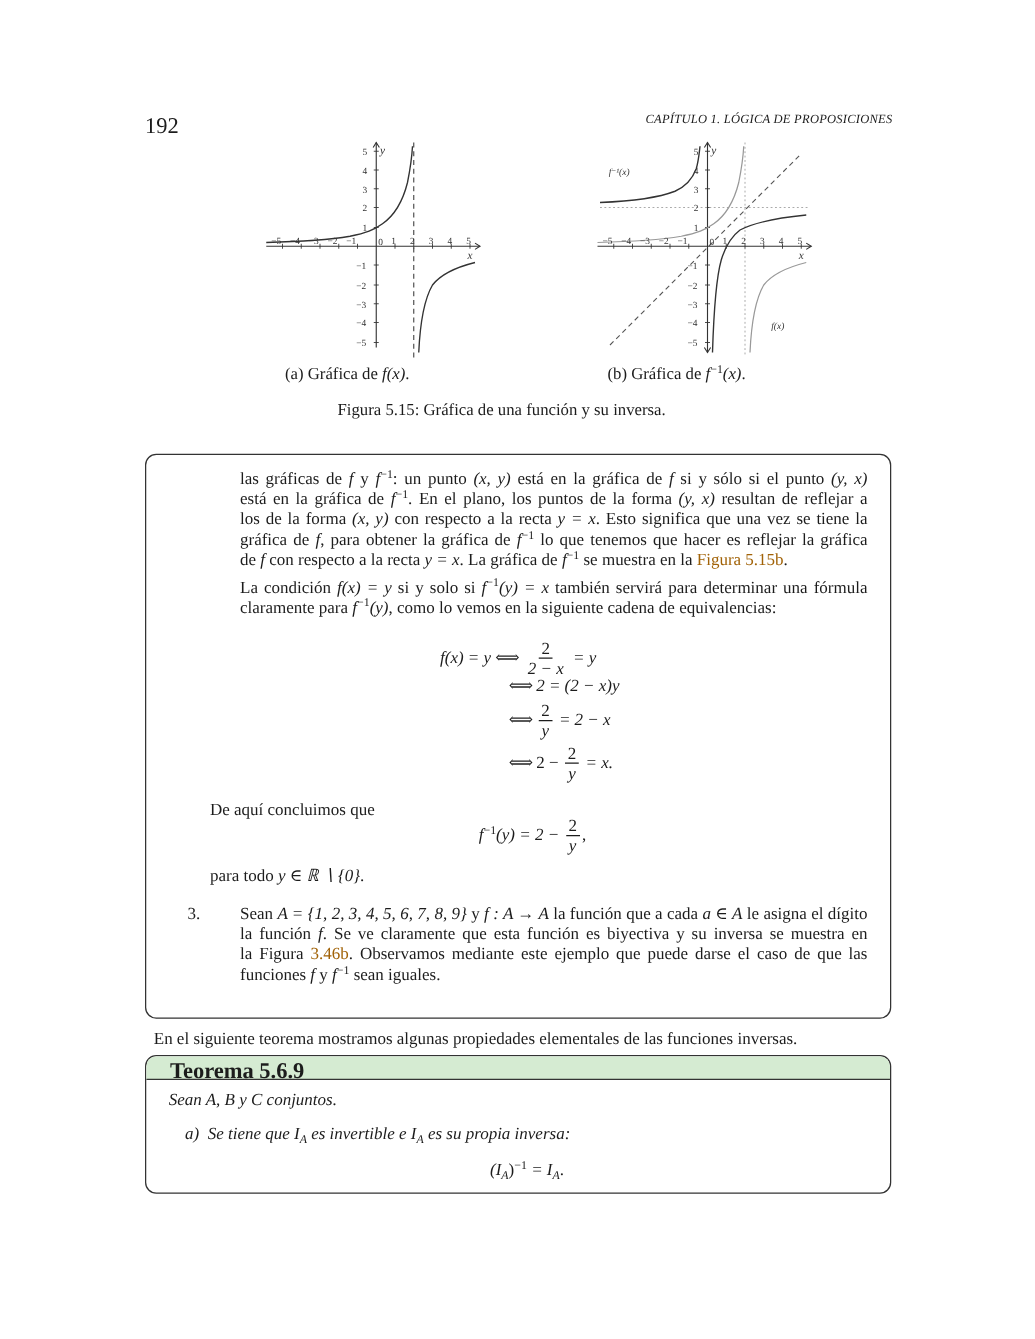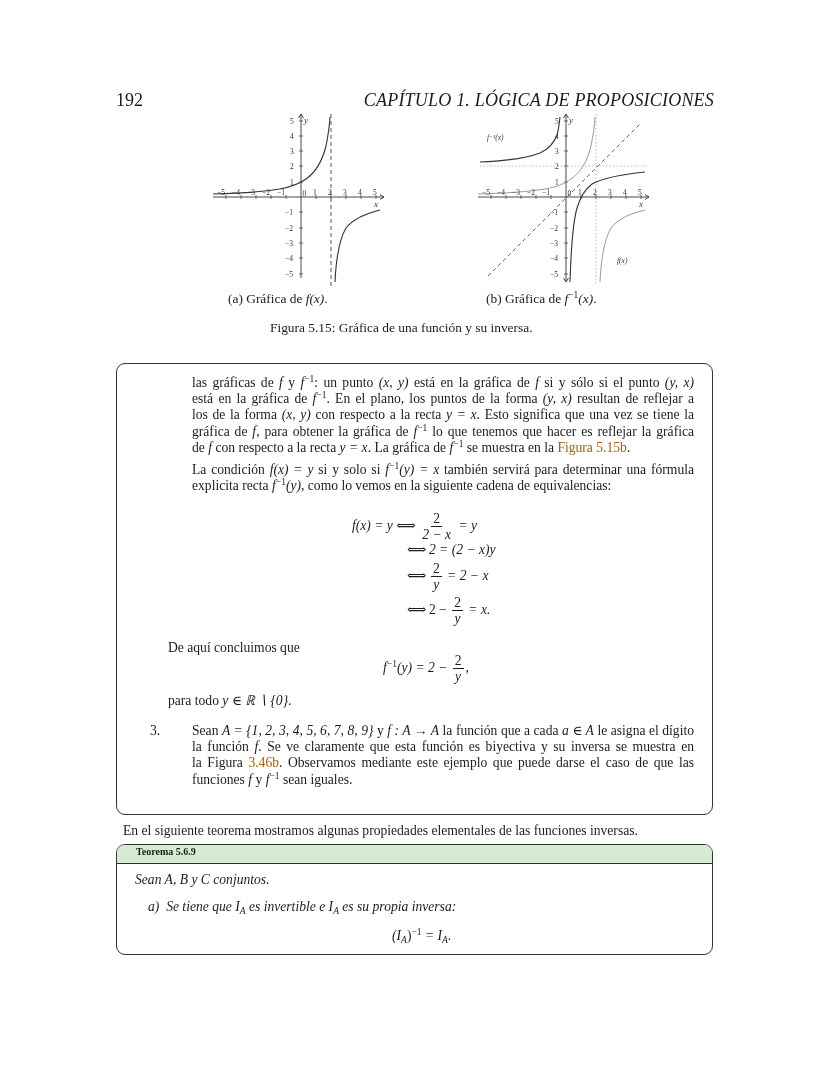--- a/index.html
+++ b/index.html
@@ -8,31 +8,31 @@
   .serif { font-family: "Liberation Serif", "DejaVu Serif", serif; }
   .abs { position: absolute; }
   .txt { font-family: "Liberation Serif", "DejaVu Serif", serif; font-size: 13.6px; line-height: 16.2px; color: #1c1c1c; }
   .it { font-style: italic; }
   .link { color: #a16207; }
   sup { font-size: 9.5px; vertical-align: 5px; line-height: 0; }
   sub { font-size: 9.5px; vertical-align: -3px; line-height: 0; }
 
   
   #page-number { left: 116px; top: 90px; font-size: 18px; }
-  #running-head { right: 114px; top: 90px; font-size: 18px; font-style: italic; letter-spacing: 0.2px; }
+  #running-head { right: 114px; top: 90px; font-size: 10px; font-style: italic; letter-spacing: 0.2px; }
 
   
   svg text { font-family: "Liberation Serif", "DejaVu Serif", serif; }
   .cap { font-size: 13.4px; }
 
   
   #example-box { left: 116px; top: 363px; width: 597px; height: 452px; border: 1.4px solid #333; border-radius: 9px; }
   #theorem-box { left: 116px; top: 844px; width: 597px; height: 111px; border: 1.4px solid #333; border-radius: 9px; overflow: hidden; }
   #theorem-header { position: absolute; left: 0; top: 0; right: 0; height: 19px; background: #d5ebd2; border-bottom: 1.2px solid #333; }
-  #theorem-title { position: absolute; left: 19px; top: 1px; font-weight: bold; font-size: 10px; font-family: "Liberation Serif", "DejaVu Serif", serif; }
+  #theorem-title { position: absolute; left: 19px; top: 1px; font-weight: bold; font-size: 18px; font-family: "Liberation Serif", "DejaVu Serif", serif; }
 
   .para { position: absolute; left: 168px; width: 526px; text-align: justify; }
   .line { display: block; white-space: nowrap; text-align: justify; text-align-last: justify; margin-left: 24px; }
   .line.last { text-align-last: left; }
 
   .frac { display: inline-flex; flex-direction: column; align-items: center; vertical-align: middle; margin: 0 2px; }
   .frac .num { border-bottom: 1px solid #1c1c1c; padding: 0 2px; line-height: 14px; }
   .frac .den { line-height: 15px; padding: 0 2px; }
   .eq { position: absolute; font-size: 13.6px; font-family: "Liberation Serif", "DejaVu Serif", serif; white-space: nowrap; }
   .iff { letter-spacing: -1px; }
@@ -181,21 +181,21 @@
 <div class="para txt" style="top:375px;">
   <span class="line"><span>las gráficas de </span><span class="it">f</span><span> y </span><span class="it">f</span><sup>−1</sup><span>: un punto </span><span class="it">(x, y)</span><span> está en la gráfica de </span><span class="it">f</span><span> si y sólo si el punto </span><span class="it">(y, x)</span></span>
   <span class="line"><span>está en la gráfica de </span><span class="it">f</span><sup>−1</sup><span>. En el plano, los puntos de la forma </span><span class="it">(y, x)</span><span> resultan de reflejar a</span></span>
   <span class="line"><span>los de la forma </span><span class="it">(x, y)</span><span> con respecto a la recta </span><span class="it">y = x</span><span>. Esto significa que una vez se tiene la</span></span>
   <span class="line"><span>gráfica de </span><span class="it">f</span><span>, para obtener la gráfica de </span><span class="it">f</span><sup>−1</sup><span> lo que tenemos que hacer es reflejar la gráfica</span></span>
   <span class="line last"><span>de </span><span class="it">f</span><span> con respecto a la recta </span><span class="it">y = x</span><span>. La gráfica de </span><span class="it">f</span><sup>−1</sup><span> se muestra en la </span><span class="link">Figura 5.15b</span><span>.</span></span>
 </div>
 
 <div class="para txt" style="top:462px;">
   <span class="line"><span>La condición </span><span class="it">f(x) = y</span><span> si y solo si </span><span class="it">f</span><sup>−1</sup><span class="it">(y) = x</span><span> también servirá para determinar una fórmula</span></span>
-  <span class="line last"><span>explicita recta </span><span class="it">f</span><sup>−1</sup><span class="it">(y)</span><span>, como lo vemos en la siguiente cadena de equivalencias:</span></span>
+  <span class="line last"><span>claramente para </span><span class="it">f</span><sup>−1</sup><span class="it">(y)</span><span>, como lo vemos en la siguiente cadena de equivalencias:</span></span>
 </div>
 
 <div>
   <div class="eq" style="left:352px; top:512px;">
     <span class="it">f(x) = y</span>
     <span class="iff">⟺</span>
     <span class="frac">
         <span class="num">2</span>
         <span class="den it">2 − x</span>
       </span><span class="it"> = y</span>

